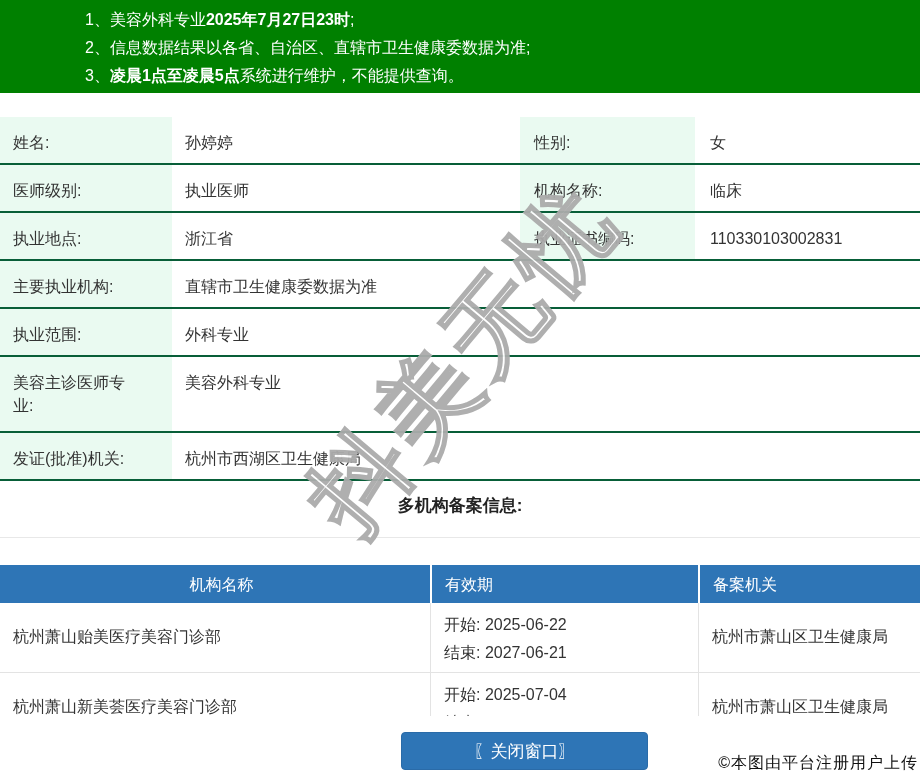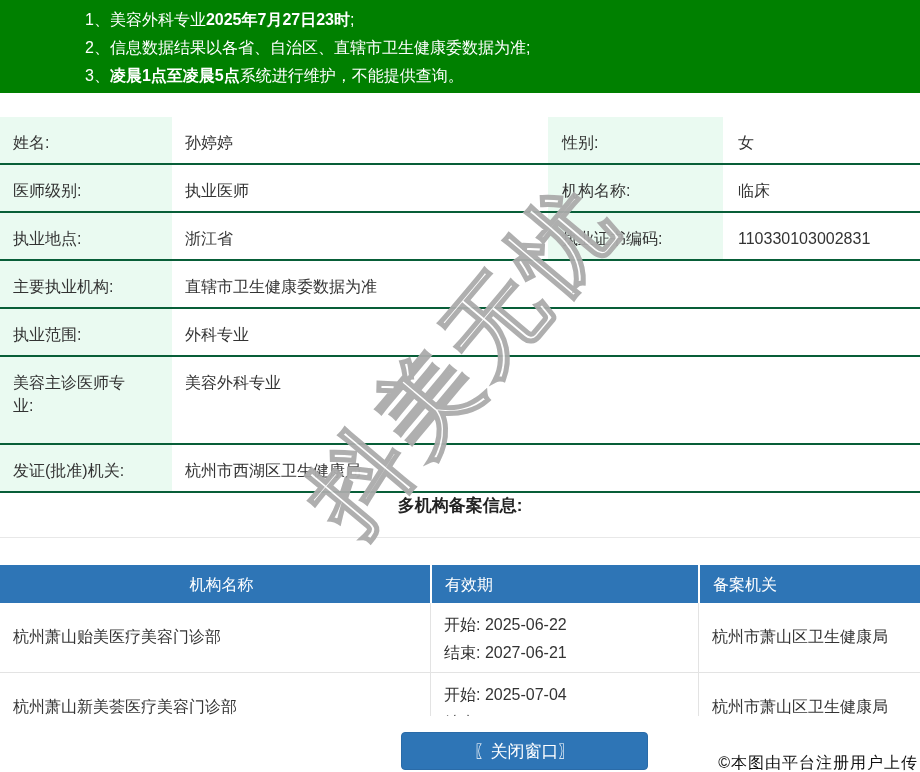--- a/index.html
+++ b/index.html
@@ -16,24 +16,24 @@
     background:#008000; color:#ffffff;
     box-sizing:border-box; padding:6px 10px 0 85px;
     font-size:16px;
   }
   .notice-line { height:28px; line-height:28px; white-space:nowrap; }
   .notice-line .b { font-weight:bold; }
 
   
   .info-table { position:absolute; top:117px; left:0; width:920px; font-size:16px; }
   .irow { display:flex; height:48px; box-sizing:border-box; border-bottom:2px solid #085e38; }
-  .irow.tall { height:88px; }
+  .irow.tall { height:76px; }
   .cell { box-sizing:border-box; padding-top:14px; line-height:23px; }
   .lab  { background:#eafaf1; width:172px; flex-shrink:0; padding-left:13px; padding-right:41px; }
-  .val1 { width:376px; flex-shrink:0; padding-left:13px; }
+  .val1 { width:348px; flex-shrink:0; padding-left:13px; }
   .lab2 { background:#eafaf1; width:175px; flex-shrink:0; padding-left:14px; padding-right:8px; }
   .val2 { flex:1; padding-left:15px; }
   .valf { flex:1; padding-left:13px; }
 
   
   .section-title {
     position:absolute; top:494px; left:0; width:920px;
     text-align:center; font-size:17px; font-weight:bold; color:#222;
   }
   .divider { position:absolute; top:537px; left:0; width:920px; height:1px; background:#e8e8e8; }

